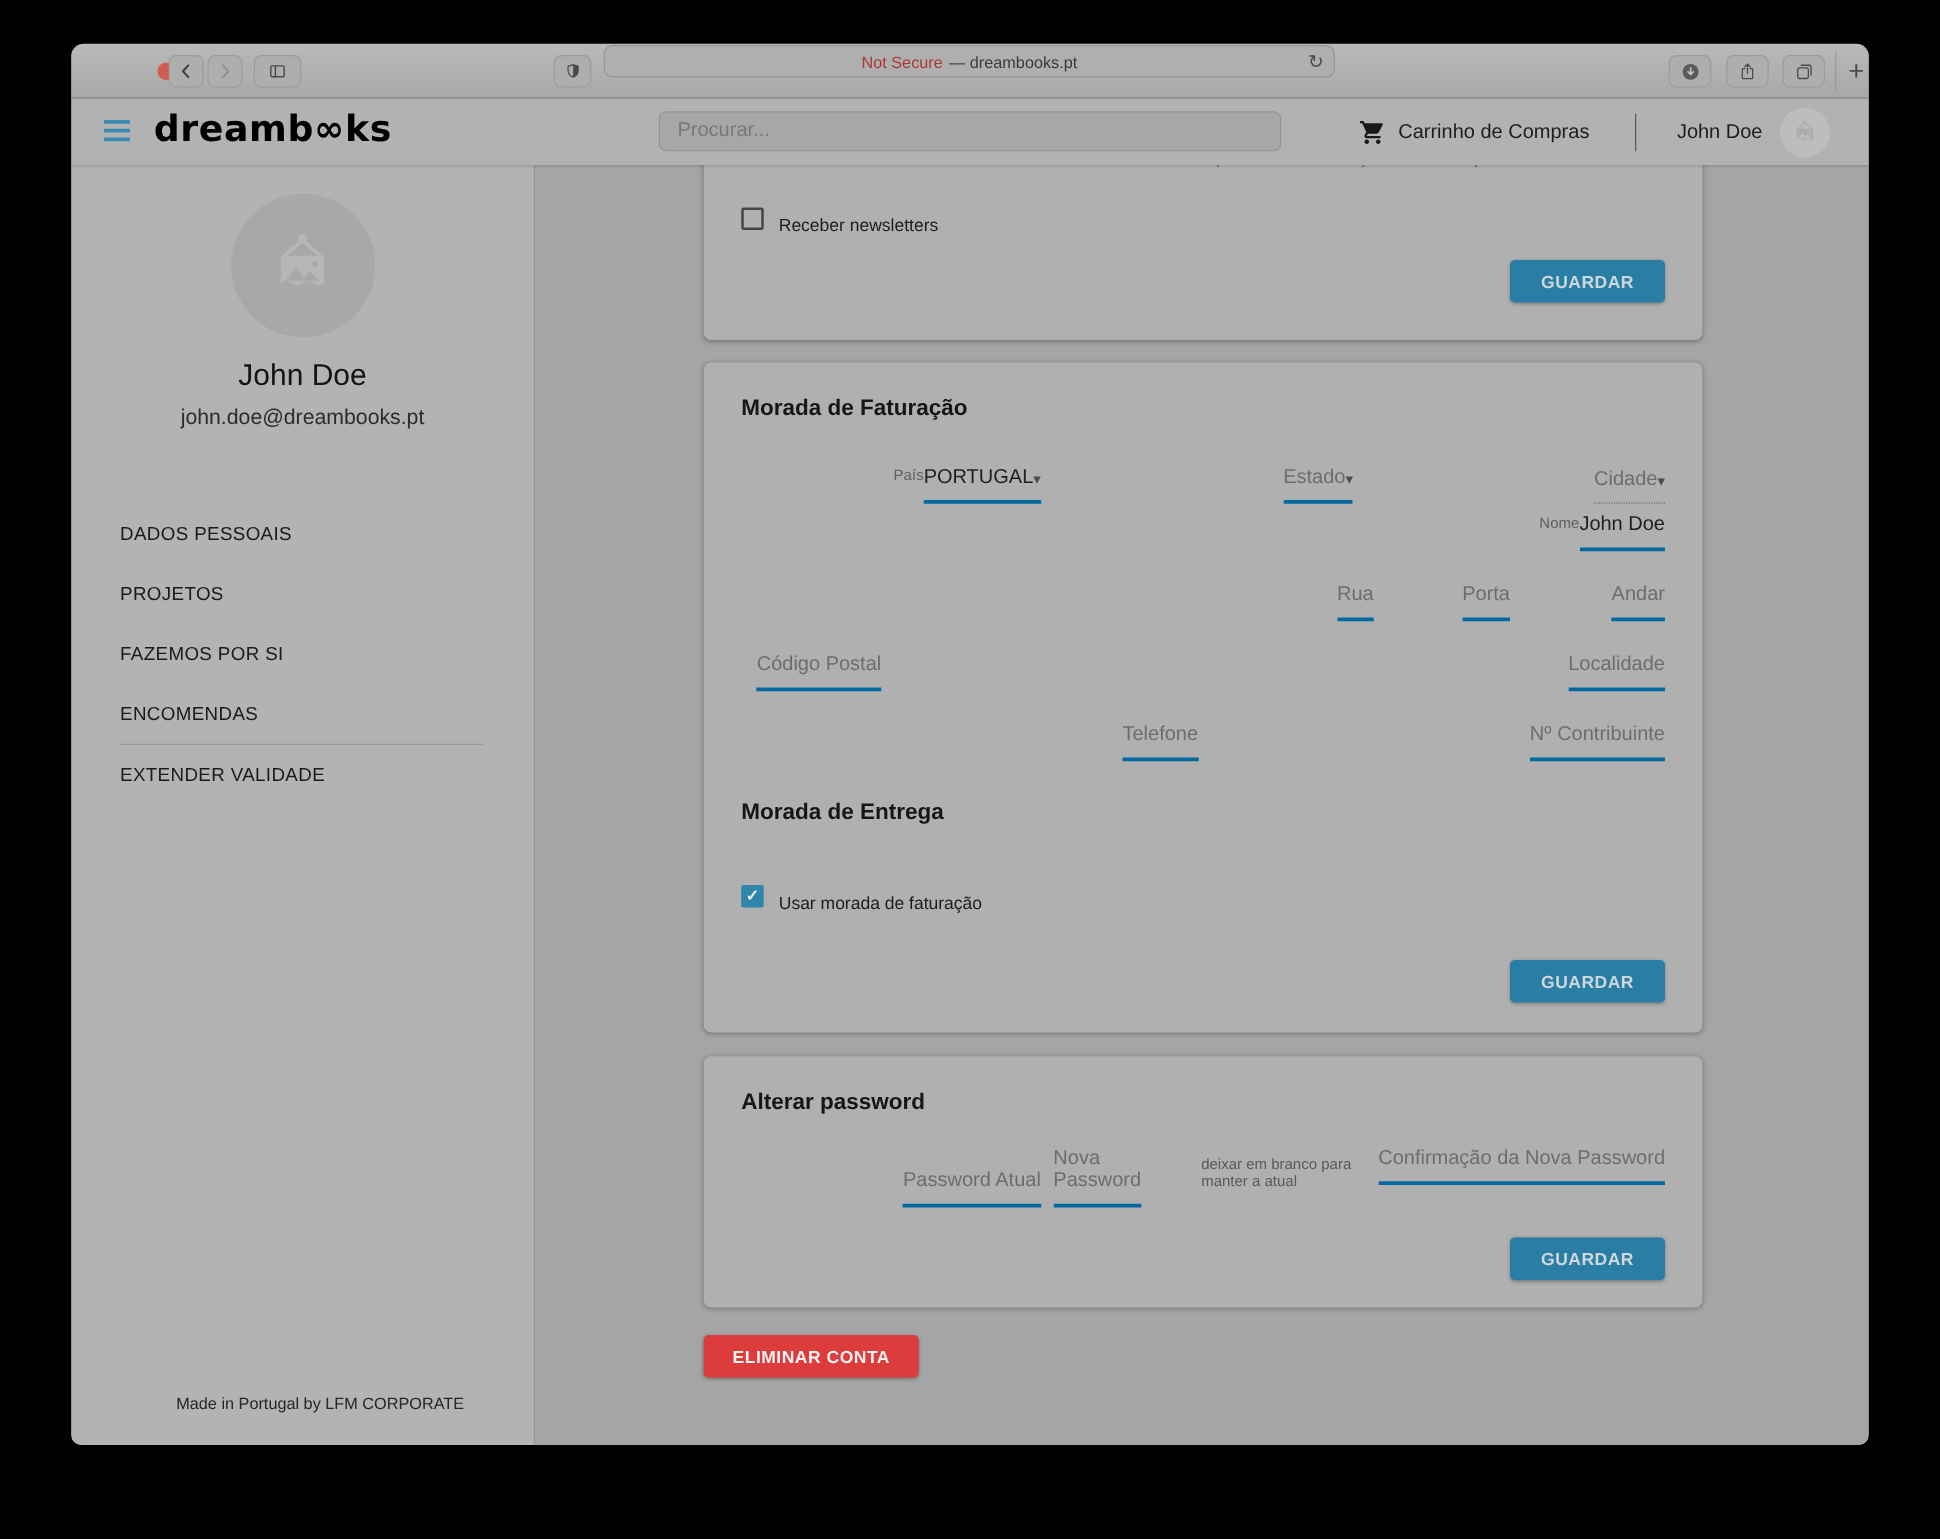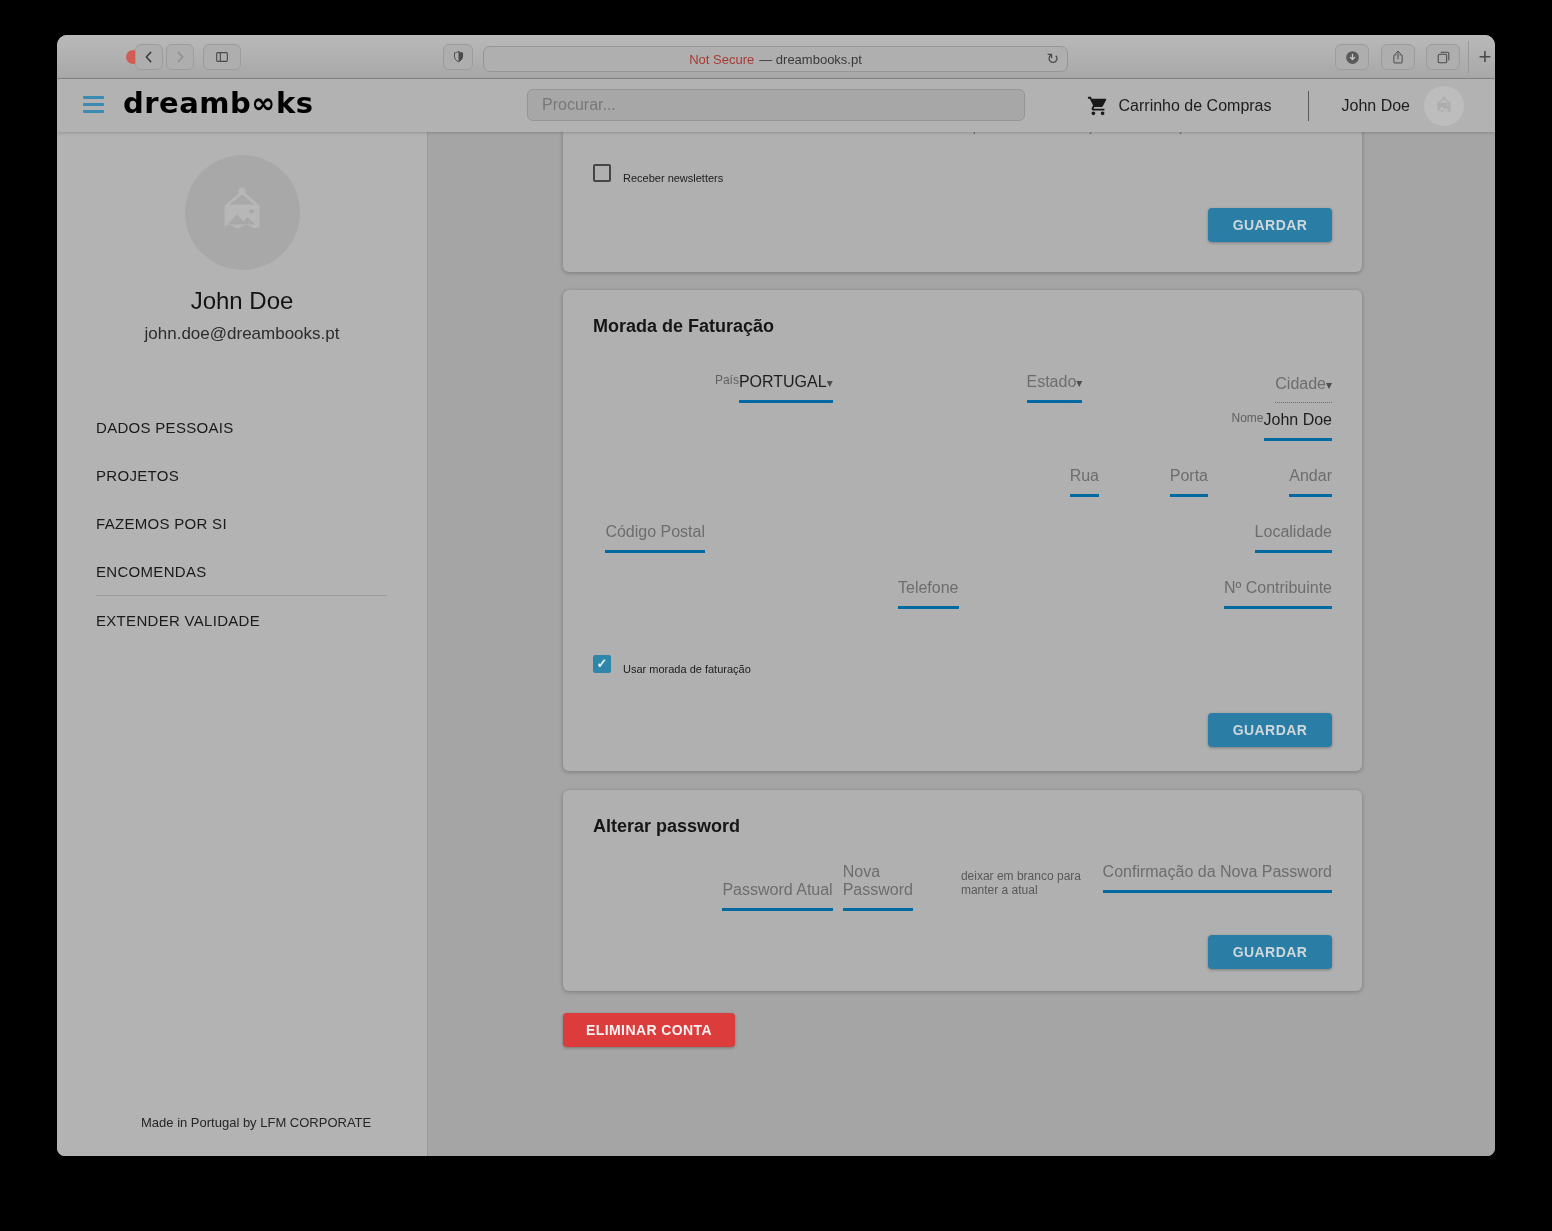--- a/index.html
+++ b/index.html
@@ -8,21 +8,21 @@
   .window{position:absolute;left:57px;top:35px;width:1438px;height:1121px;border-radius:10px 10px 8px 8px;overflow:hidden;display:flex;flex-direction:column;background:#a5a5a5;}
 
   
   .chrome{position:relative;height:44px;flex:0 0 44px;background:linear-gradient(#b9b9b9,#a8a8a8);border-bottom:1px solid #868686;}
   .tl{position:absolute;top:15px;width:14px;height:14px;border-radius:50%;}
   .tl.red{left:69px;background:#d15c54;}
   .tl.yellow{left:92px;background:#dca93e;}
   .tl.green{left:114px;background:#55a842;}
   .cbtn{position:absolute;top:9px;height:26px;border-radius:6px;background:#aeaeae;border:1px solid #9c9c9c;display:flex;align-items:center;justify-content:center;}
   .cbtn svg{display:block;}
-  .urlbar{position:absolute;left:426px;top:11px;width:585px;height:26px;border-radius:7px;background:#afafaf;border:1px solid #969696;display:flex;align-items:center;justify-content:center;font-size:13px;color:#3a3a3a;}
+  .urlbar{position:absolute;left:426px;top:1px;width:585px;height:26px;border-radius:7px;background:#afafaf;border:1px solid #969696;display:flex;align-items:center;justify-content:center;font-size:13px;color:#3a3a3a;}
   .urlbar .sec{color:#a83a33;margin-right:5px;}
   .urlbar .reload{position:absolute;right:8px;top:3px;font-size:15px;color:#4a4a4a;}
   .plus-sep{position:absolute;left:1411px;top:6px;width:1px;height:32px;background:#999;}
   .plus-glyph{position:absolute;left:1416px;top:6px;width:24px;height:32px;font-size:22px;color:#4a4a4a;display:flex;align-items:center;justify-content:center;font-weight:300;}
 
   
   .appheader{position:relative;height:53px;flex:0 0 53px;background:#b2b2b2;box-shadow:0 1px 3px rgba(0,0,0,.18);z-index:5;}
   .burger{position:absolute;left:26px;top:17px;width:21px;height:18px;cursor:pointer;}
   .burger i{display:block;height:2.5px;background:#3a8ab2;border-radius:1px;margin-bottom:4.5px;}
   .logo{position:absolute;left:66px;top:7px;font-family:"DejaVu Sans",sans-serif;font-size:29px;font-weight:700;color:#000000;letter-spacing:.5px;}
@@ -52,21 +52,21 @@
   .card h2{font-size:18px;font-weight:700;color:#161616;margin:0;}
 
   
   .card1{position:relative;margin-top:-262px;height:402px;}
   .cut-hint{position:absolute;left:410px;top:250px;font-size:12px;color:#5f5f5f;white-space:nowrap;}
   .cb-row{display:flex;align-items:center;}
   .card1 .cb-row{position:absolute;left:30px;top:291px;}
   .cbox{width:18px;height:18px;border-radius:2px;flex:0 0 18px;}
   .cbox.off{border:2px solid #454545;background:transparent;}
   .cbox.on{background:#2e86ab;color:#e8eef0;display:flex;align-items:center;justify-content:center;font-size:13px;font-weight:700;}
-  .cb-label{margin-left:12px;font-size:11px;color:#1c1c1c;margin-top:11px;}
+  .cb-label{margin-left:12px;font-size:14px;color:#1c1c1c;margin-top:11px;}
   .btn-save{width:124px;height:34px;border-radius:4px;background:#2a7ea6;color:#cdd7dc;font-size:14px;font-weight:700;letter-spacing:.4px;border:none;box-shadow:0 1px 3px rgba(0,0,0,.3);display:flex;align-items:center;justify-content:center;cursor:pointer;}
   .card1 .btn-save{position:absolute;right:30px;top:338px;}
 
   
   .card2{margin-top:18px;padding:26px 30px 24px;}
   .card3{margin-top:19px;padding:26px 30px 22px;}
   .form-row{display:flex;}
   .fg{display:flex;flex-direction:row;justify-content:flex-end;}
   .f-label{font-size:12px;color:#606060;margin-bottom:6px;}
   .f-line{display:flex;align-items:flex-end;justify-content:space-between;border-bottom:3px solid #0369a1;padding-bottom:9px;min-height:29px;}
@@ -280,20 +280,21 @@
                   <span class="ph">Telefone</span>
                 </div>
             </div>
             <div class="fg" style="flex:1;">
               <div class="f-line">
                   <span class="ph">Nº Contribuinte</span>
                 </div>
             </div>
           </div>
 
+          <h2 style="margin-top:30px;">Morada de Entrega</h2>
 
           <div class="cb-row" style="margin-top:43px;">
             <span class="cbox on">
                 <span>✓</span>
               </span>
             <span class="cb-label">Usar morada de faturação</span>
           </div>
 
           <button class="btn-save r-save" style="margin-top:38px;">GUARDAR</button>
         </div>

